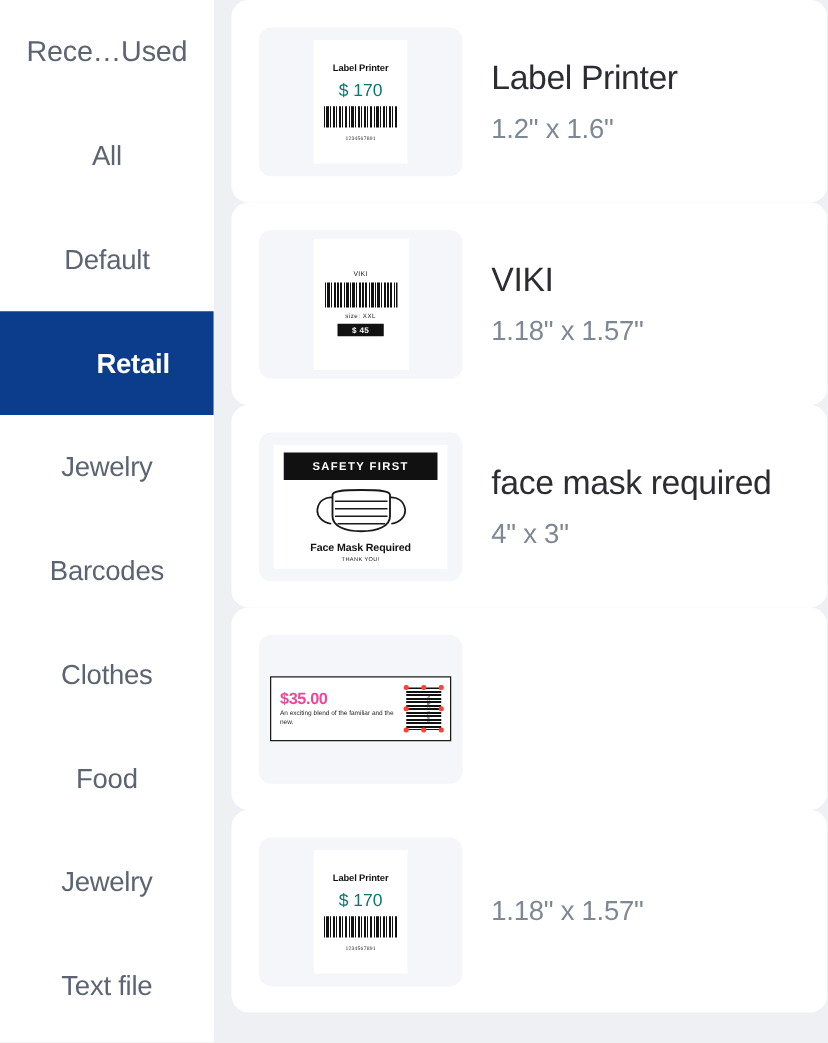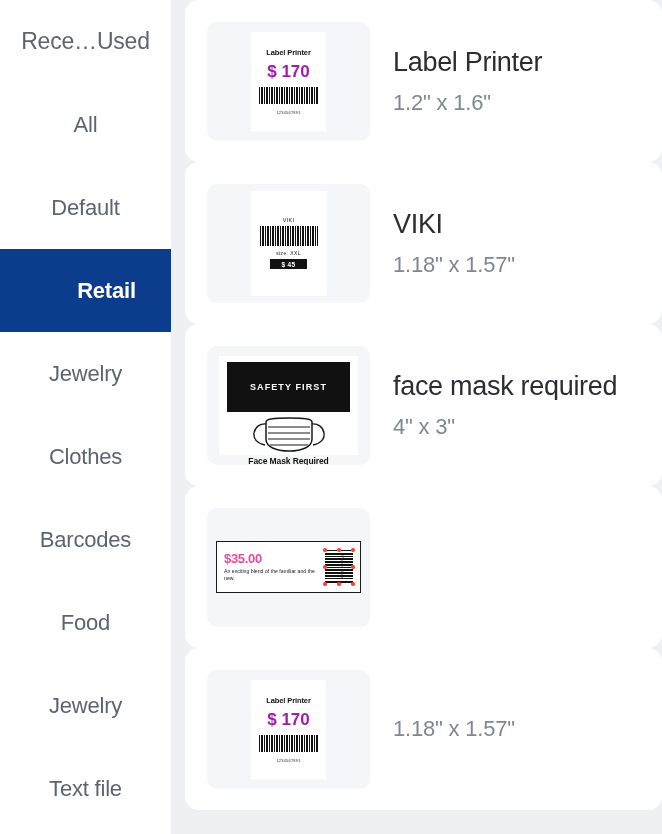--- a/index.html
+++ b/index.html
@@ -142,23 +142,23 @@
     box-sizing: border-box;
     padding: 6px 3px;
   }
   .lbl-a .brand {
     font-size: 7.5px;
     font-weight: 700;
     color: #111;
     letter-spacing: -0.1px;
   }
   .lbl-a .price {
-    font-size: 17px;
-    font-weight: 700;
-    color: #a21caf;
+    font-size: 14px;
+    font-weight: 400;
+    color: #0f766e;
     letter-spacing: 0px;
   }
   .lbl-a .bc-digits {
     font-size: 4px;
     color: #333;
     letter-spacing: 0.2px;
     margin-top: 1px;
   }
 
   
@@ -223,21 +223,21 @@
     gap: 2px;
   }
   .lbl-c .banner {
     width: 100%;
     background: #111;
     color: #fff;
     text-align: center;
     font-size: 9px;
     font-weight: 700;
     letter-spacing: 1.1px;
-    padding: 20px 0;
+    padding: 6px 0;
     box-sizing: border-box;
   }
   .lbl-c .mask-art {
     flex: 1;
     display: flex;
     align-items: center;
     justify-content: center;
   }
   .lbl-c .mask-art svg { display: block; }
   .lbl-c .cap {
@@ -342,24 +342,24 @@
     <div class="sidebar-item">
       <span>Default</span>
     </div>
     <div class="sidebar-item active">
       <span>Retail</span>
     </div>
     <div class="sidebar-item">
       <span>Jewelry</span>
     </div>
     <div class="sidebar-item">
+      <span>Barcodes</span>
+    </div>
+    <div class="sidebar-item">
       <span>Clothes</span>
-    </div>
-    <div class="sidebar-item">
-      <span>Barcodes</span>
     </div>
     <div class="sidebar-item">
       <span>Food</span>
     </div>
     <div class="sidebar-item">
       <span>Jewelry</span>
     </div>
     <div class="sidebar-item">
       <span>Text file</span>
     </div>

